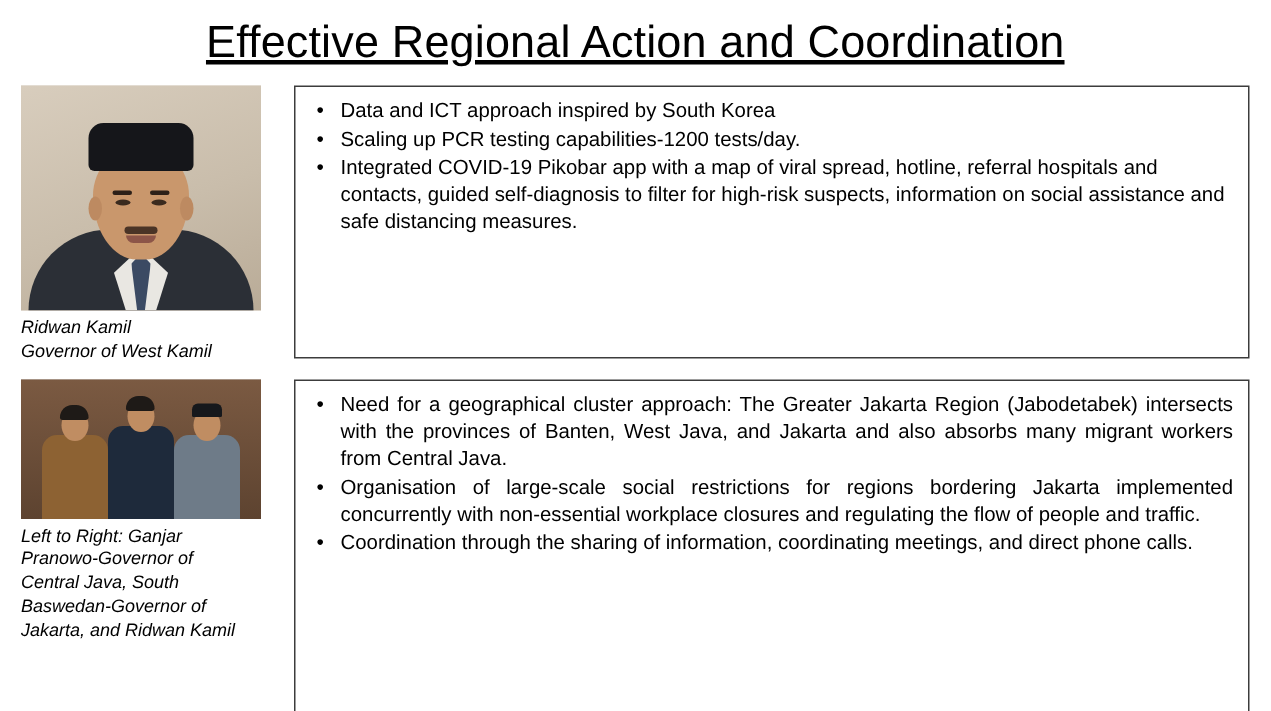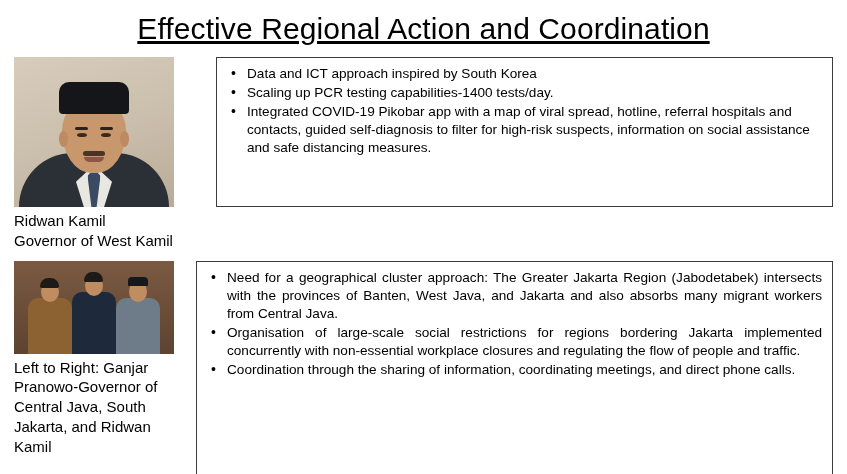--- a/index.html
+++ b/index.html
@@ -49,34 +49,35 @@
     position: relative;
     overflow: hidden;
     background: #cfc4b4;
   }
   .photo-2 {
     width: 160px;
     height: 93px;
     background: #6d4f3a;
   }
   .caption {
-    font-size: 15px;
+    font-size: 12px;
     line-height: 1.32;
     margin-top: 4px;
     width: 172px;
+    font-style: italic;
   }
 
   .bullet-box {
     flex: 1 1 auto;
     border: 1px solid #3c3c3c;
     box-sizing: border-box;
     padding: 7px 10px 8px 8px;
     min-height: 120px;
   }
-  .box-1 { height: 150px; margin-left: 20px; }
+  .box-1 { height: 182px; }
   .box-2 { height: 248px; }
 
   ul.bullets {
     list-style: none;
     margin: 0;
     padding: 0;
   }
   ul.bullets li {
     position: relative;
     padding-left: 22px;
@@ -201,21 +202,21 @@
       </div>
       <div class="caption">
         <div>Ridwan Kamil</div>
         <div>Governor of West Kamil</div>
       </div>
     </div>
 
     <div class="bullet-box box-1">
       <ul class="bullets">
         <li>Data and ICT approach inspired by South Korea</li>
-        <li>Scaling up PCR testing capabilities-1400 tests/day.</li>
+        <li>Scaling up PCR testing capabilities-1200 tests/day.</li>
         <li>Integrated COVID-19 Pikobar app with a map of viral spread, hotline, referral hospitals and contacts, guided self-diagnosis to filter for high-risk suspects, information on social assistance and safe distancing measures.</li>
       </ul>
     </div>
   </div>
 
   <div class="row row-2">
     <div class="person">
       <div class="photo photo-2">
         <div class="p2-bg"></div>
         <div class="p2-person p2-a">
@@ -231,20 +232,21 @@
         <div class="p2-person p2-c">
           <div class="p2-body"></div>
           <div class="p2-head" style="left:13px; bottom:52px;"></div>
           <div class="p2-cap" style="left:12px; bottom:68px;"></div>
         </div>
       </div>
       <div class="caption">
         <div>Left to Right: Ganjar</div>
         <div>Pranowo-Governor of</div>
         <div>Central Java, South</div>
+        <div>Baswedan-Governor of</div>
         <div>Jakarta, and Ridwan Kamil</div>
       </div>
     </div>
 
     <div class="bullet-box box-2">
       <ul class="bullets">
         <li class="justify">Need for a geographical cluster approach: The Greater Jakarta Region (Jabodetabek) intersects with the provinces of Banten, West Java, and Jakarta and also absorbs many migrant workers from Central Java.</li>
         <li class="justify">Organisation of large-scale social restrictions for regions bordering Jakarta implemented concurrently with non-essential workplace closures and regulating the flow of people and traffic.</li>
         <li class="justify">Coordination through the sharing of information, coordinating meetings, and direct phone calls.</li>
       </ul>

